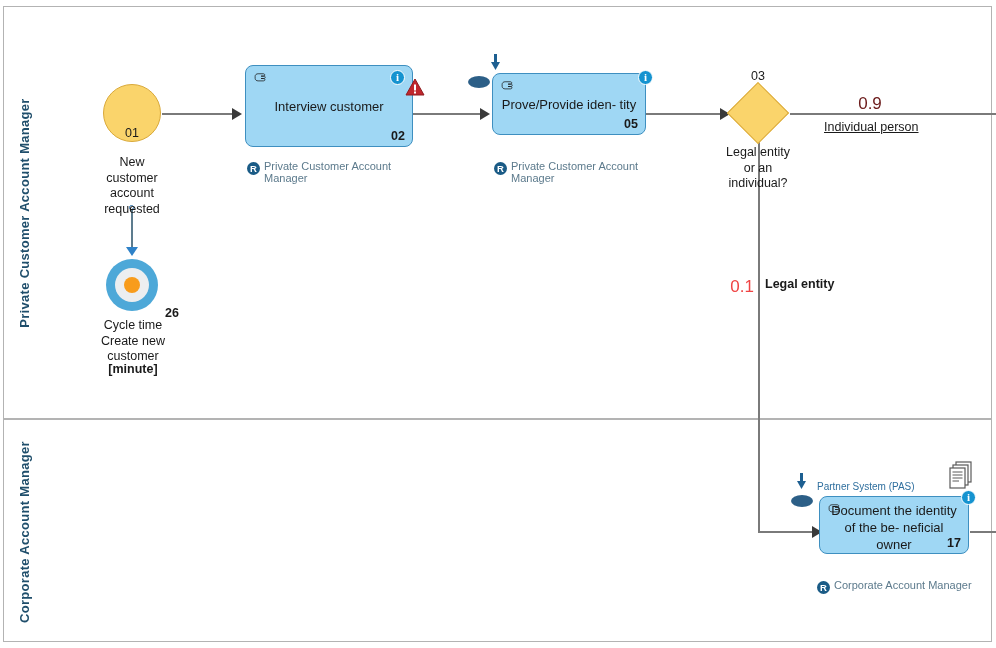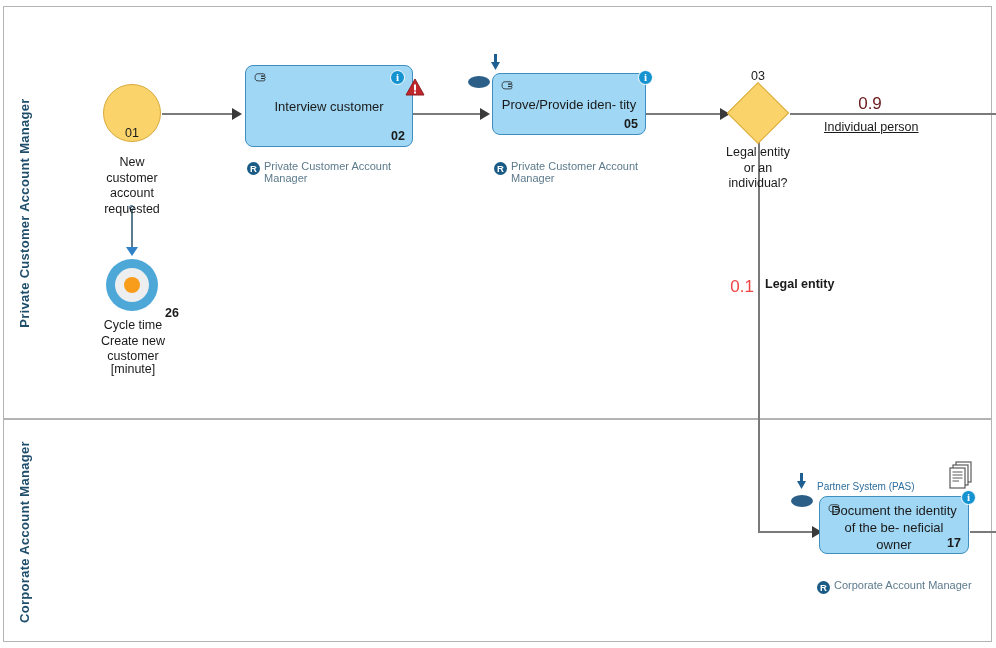--- a/index.html
+++ b/index.html
@@ -340,21 +340,21 @@
 requested</div>
 
   <div class="kpi-outer" style="left:106px; top:259px;">
     <div class="kpi-mid"></div>
     <div class="kpi-inner"></div>
   </div>
   <div class="kpi-num" style="left:165px; top:306px;">26</div>
   <div class="node-caption" style="left:72px; top:318px; width:122px;">Cycle time
 Create new
 customer</div>
-  <div class="node-caption unit" style="left:72px; top:362px; width:122px;">[minute]</div>
+  <div class="node-caption unit" style="left:72px; top:362px; width:122px;font-weight:bold;">[minute]</div>
 
   <div class="task" style="left:245px; top:65px; width:168px; height:82px;padding-left:42px;">
 
     <svg class="hand-icon" viewBox="0 0 20 16">
       <path d="M2.5 6.0 C2.5 4.3 4.0 3.0 6.0 3.0 L12.0 3.0 C13.2 3.0 13.8 3.6 13.8 4.4
                C13.8 5.2 13.2 5.8 12.0 5.8 L9.5 5.8 L12.6 5.8 C13.8 5.8 14.4 6.4 14.4 7.2
                C14.4 8.0 13.8 8.6 12.6 8.6 L9.5 8.6 L12.2 8.6 C13.4 8.6 14.0 9.2 14.0 10.0
                C14.0 10.8 13.4 11.4 12.2 11.4 L6.0 11.4 C4.0 11.4 2.5 10.1 2.5 8.4 Z" fill="none" stroke="#1a1a1a" stroke-width="0.9"></path>
     </svg>
 

